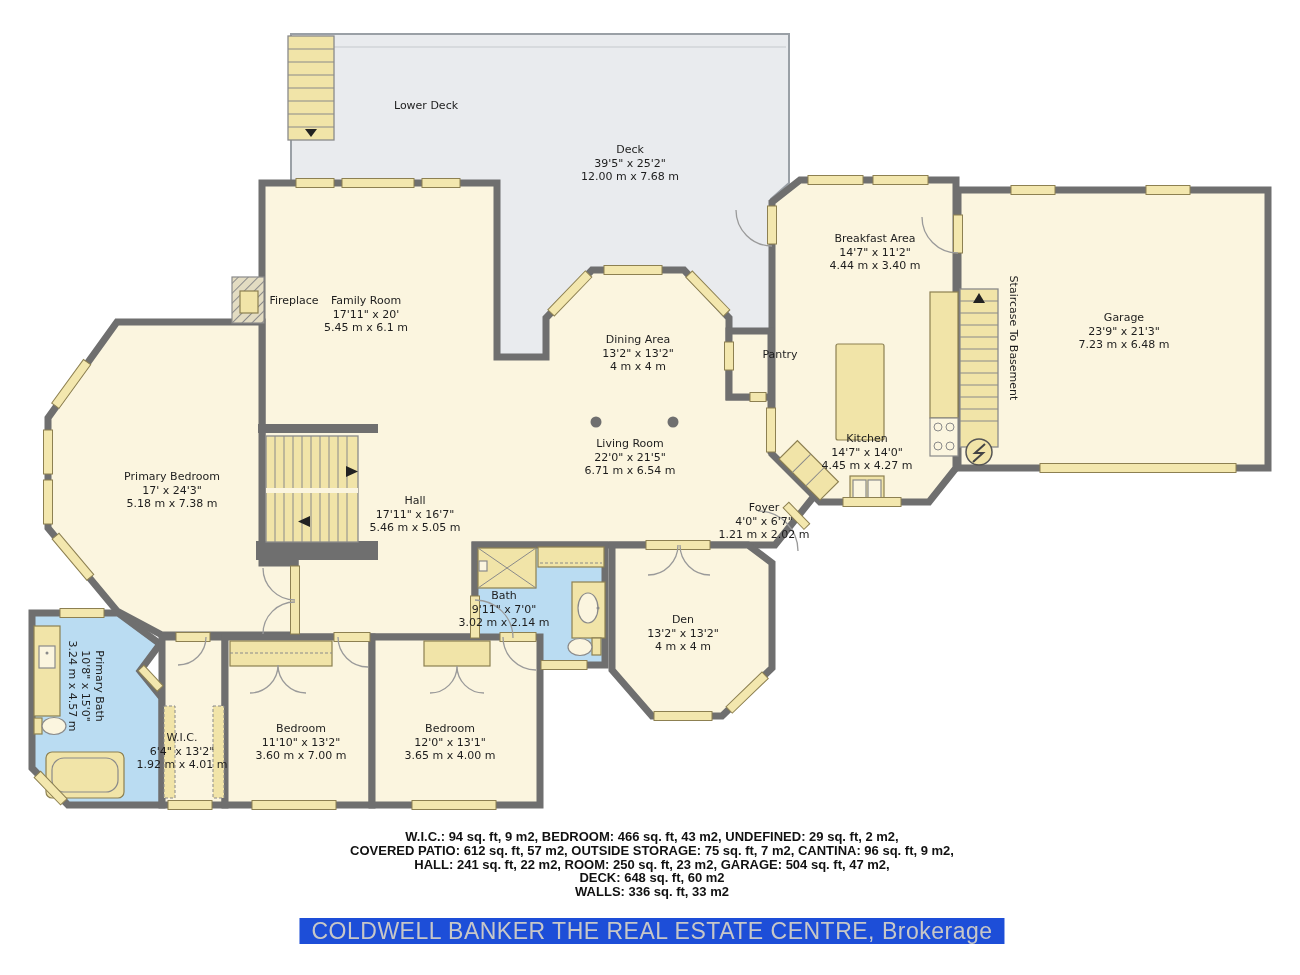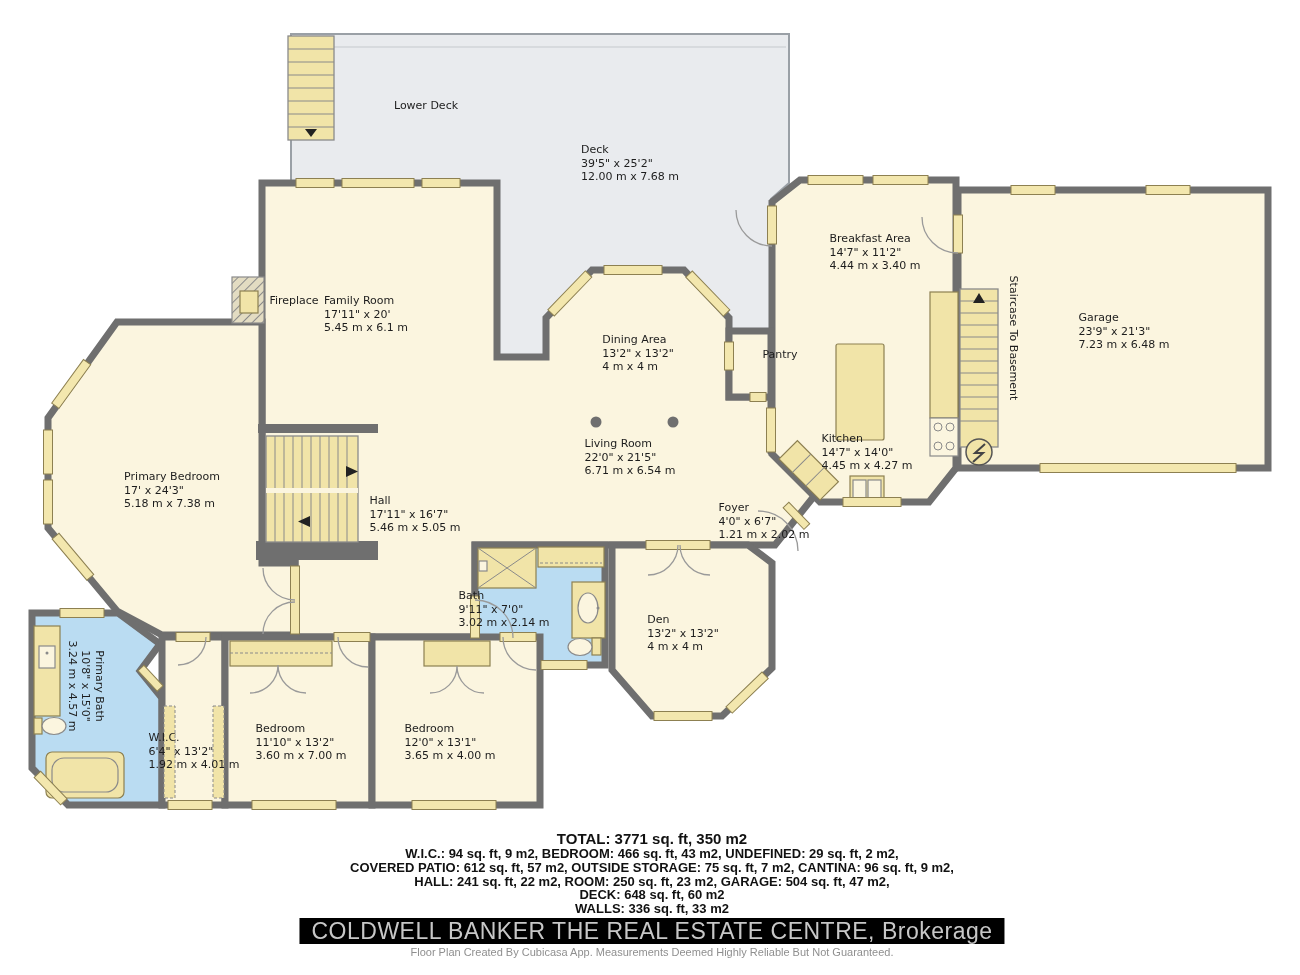--- a/index.html
+++ b/index.html
@@ -1,28 +1,28 @@
 <!DOCTYPE html>
 <html><head>
 <meta charset="utf-8">
 <style>
   html,body{margin:0;padding:0;background:#fff;}
   .stage{position:relative;width:1300px;height:975px;background:#fff;overflow:hidden;
          font-family:"DejaVu Sans",sans-serif;}
   .stage svg{position:absolute;left:0;top:0;}
-  .lbl{position:absolute;transform:translateX(-50%);
+  .lbl{position:absolute;transform:translateX(-50%);text-align:center;
        font-size:11px;line-height:13.5px;color:#1d1d1d;white-space:nowrap;}
   .lbl-v{position:absolute;transform:translate(-50%,-50%) rotate(90deg);text-align:center;
        font-size:11px;line-height:13.5px;color:#1d1d1d;white-space:nowrap;}
   .summary{position:absolute;left:652px;top:830px;transform:translateX(-50%);
        text-align:center;font-family:"Liberation Sans",sans-serif;font-weight:bold;
        font-size:13px;line-height:13.8px;color:#111;white-space:nowrap;z-index:3;}
   .summary .total{font-size:15px;line-height:17px;}
   .wm{position:absolute;left:652px;top:918px;transform:translateX(-50%);
-       background:#000000;color:#c7c7c7;font-family:"Liberation Sans",sans-serif;
+       background:#1d4ed8;color:#c7c7c7;font-family:"Liberation Sans",sans-serif;
        font-size:23px;line-height:26px;padding:0 12px;letter-spacing:.5px;
        white-space:nowrap;z-index:2;}
   .disc{position:absolute;left:652px;top:946px;transform:translateX(-50%);
        font-family:"Liberation Sans",sans-serif;font-size:11px;color:#8f8f8f;
        white-space:nowrap;z-index:3;}
   .w{fill:#fbf5df;stroke:#6f6f6f;stroke-width:7;stroke-linejoin:miter;}
   .wb{fill:#badcf2;stroke:#6f6f6f;stroke-width:7;}
   .deck{fill:#e9ebee;stroke:#9aa0a6;stroke-width:2;}
   .fx{fill:#f1e4a8;stroke:#8d8051;stroke-width:1.2;}
   .fix{fill:#fbf5df;stroke:#8a8a8a;stroke-width:1.2;}
@@ -295,42 +295,40 @@
 <div class="lbl" style="left:683px;top:613px">
   <div>Den</div>
   <div>13'2" x 13'2"</div>
   <div>4 m x 4 m</div>
 </div>
 <div class="lbl-v" style="left:86px;top:686px">
   <div>Primary Bath</div>
   <div>10'8" x 15'0"</div>
   <div>3.24 m x 4.57 m</div>
 </div>
-<div class="lbl" style="left:194px;top:731px">
+<div class="lbl" style="left:182px;top:731px">
   <div>W.I.C.</div>
   <div>6'4" x 13'2"</div>
   <div>1.92 m x 4.01 m</div>
 </div>
 <div class="lbl" style="left:301px;top:722px">
   <div>Bedroom</div>
   <div>11'10" x 13'2"</div>
   <div>3.60 m x 7.00 m</div>
 </div>
 <div class="lbl" style="left:450px;top:722px">
   <div>Bedroom</div>
   <div>12'0" x 13'1"</div>
   <div>3.65 m x 4.00 m</div>
 </div>
 
 <div class="wm">COLDWELL BANKER THE REAL ESTATE CENTRE, Brokerage</div>
 
 <div class="summary">
-  <div class="total">TOTAL: 3771 sq. ft, 350 m2</div>
   <div>W.I.C.: 94 sq. ft, 9 m2, BEDROOM: 466 sq. ft, 43 m2, UNDEFINED: 29 sq. ft, 2 m2,</div>
   <div>COVERED PATIO: 612 sq. ft, 57 m2, OUTSIDE STORAGE: 75 sq. ft, 7 m2, CANTINA: 96 sq. ft, 9 m2,</div>
   <div>HALL: 241 sq. ft, 22 m2, ROOM: 250 sq. ft, 23 m2, GARAGE: 504 sq. ft, 47 m2,</div>
   <div>DECK: 648 sq. ft, 60 m2</div>
   <div>WALLS: 336 sq. ft, 33 m2</div>
 </div>
 
-<div class="disc">Floor Plan Created By Cubicasa App. Measurements Deemed Highly Reliable But Not Guaranteed.</div>
 
 </div>
 
 </body></html>

